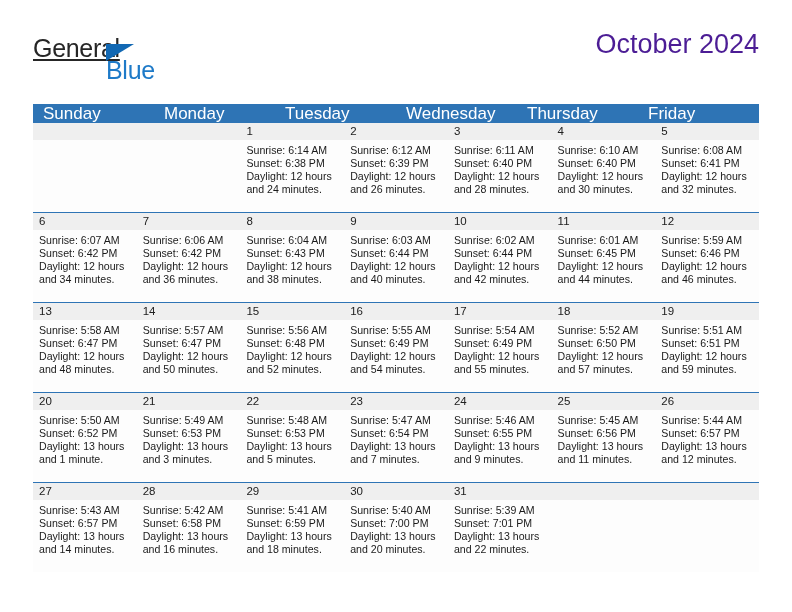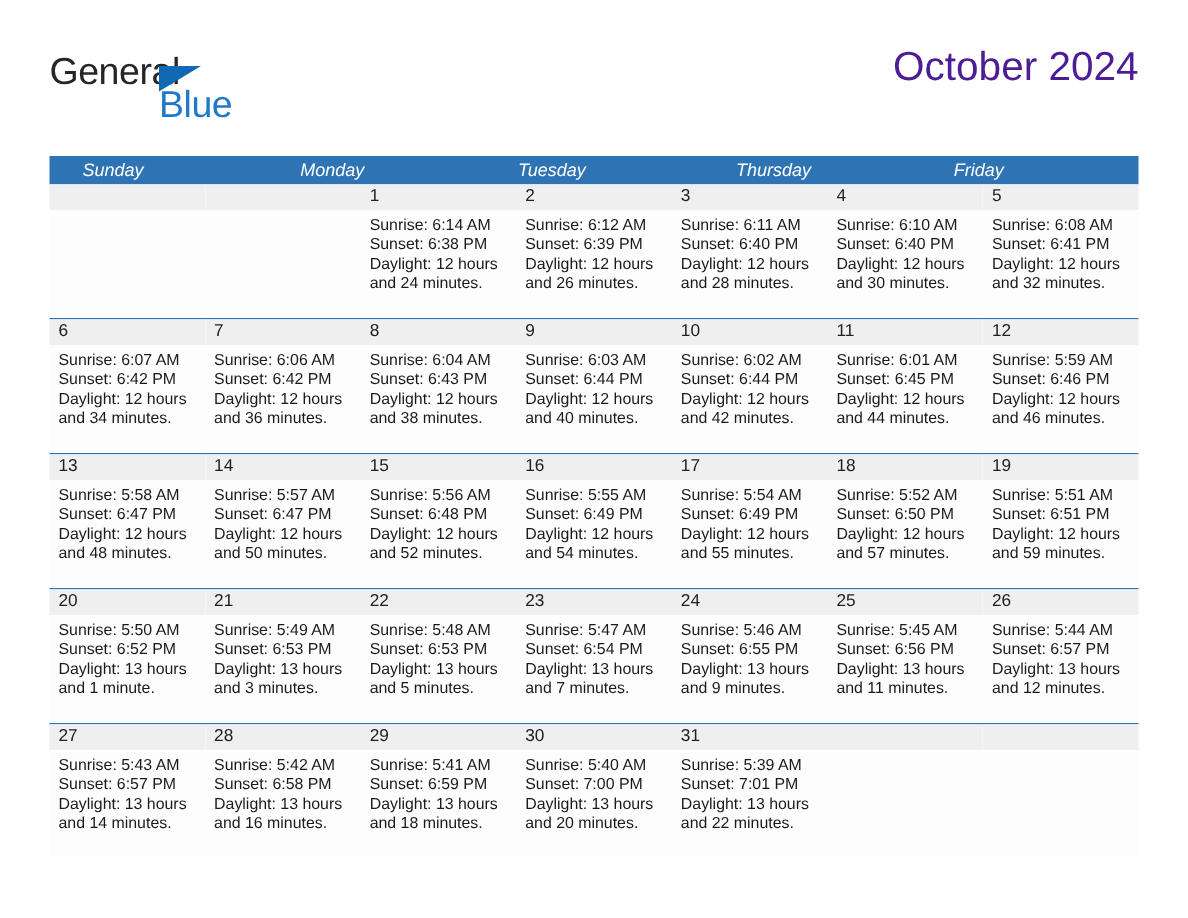--- a/index.html
+++ b/index.html
@@ -37,20 +37,21 @@
     height: 56px;
   }
   .logo-general {
     position: absolute;
     left: 0;
     top: 0;
     font-size: 25px;
     letter-spacing: -0.3px;
     color: #262626;
     font-family: "Liberation Sans", sans-serif;
+    text-decoration: underline;
   }
   .logo-tri {
     position: absolute;
     left: 73px;
     top: 10px;
     width: 0;
     height: 0;
     border-left: 28px solid #1268b3;
     border-bottom: 17px solid transparent;
   }
@@ -92,27 +93,26 @@
     width: 726px;
   }
   .dow-row {
     display: flex;
     background: #2e74b5;
     height: 19px;
   }
   .dow {
     flex: 1 1 0;
     color: #ffffff;
-    font-size: 12px;
+    font-size: 17px;
     line-height: 19px;
-    padding-left: 22px;
+    padding-left: 10px;
     box-sizing: border-box;
     white-space: nowrap;
     overflow: hidden;
-    font-style: italic;
   }
   .week {
     border-top: 1.6px solid #2e74b5;
   }
   .week:first-of-type {
     border-top: none;
   }
   .week-inner {
     display: flex;
   }
@@ -163,20 +163,21 @@
       <div class="cal-title">October 2024</div>
     </div>
 
   </div>
 
   <div class="calendar">
     <div class="dow-row">
         <div class="dow">Sunday</div>
         <div class="dow">Monday</div>
         <div class="dow">Tuesday</div>
+        <div class="dow">Wednesday</div>
         <div class="dow">Thursday</div>
         <div class="dow">Friday</div>
       </div>
     <div class="weeks">
         <div class="week">
           <div class="week-inner">
             <div class="cell empty">
               <div class="daynum"></div>
               <div class="cell-body">
                 <div></div>

